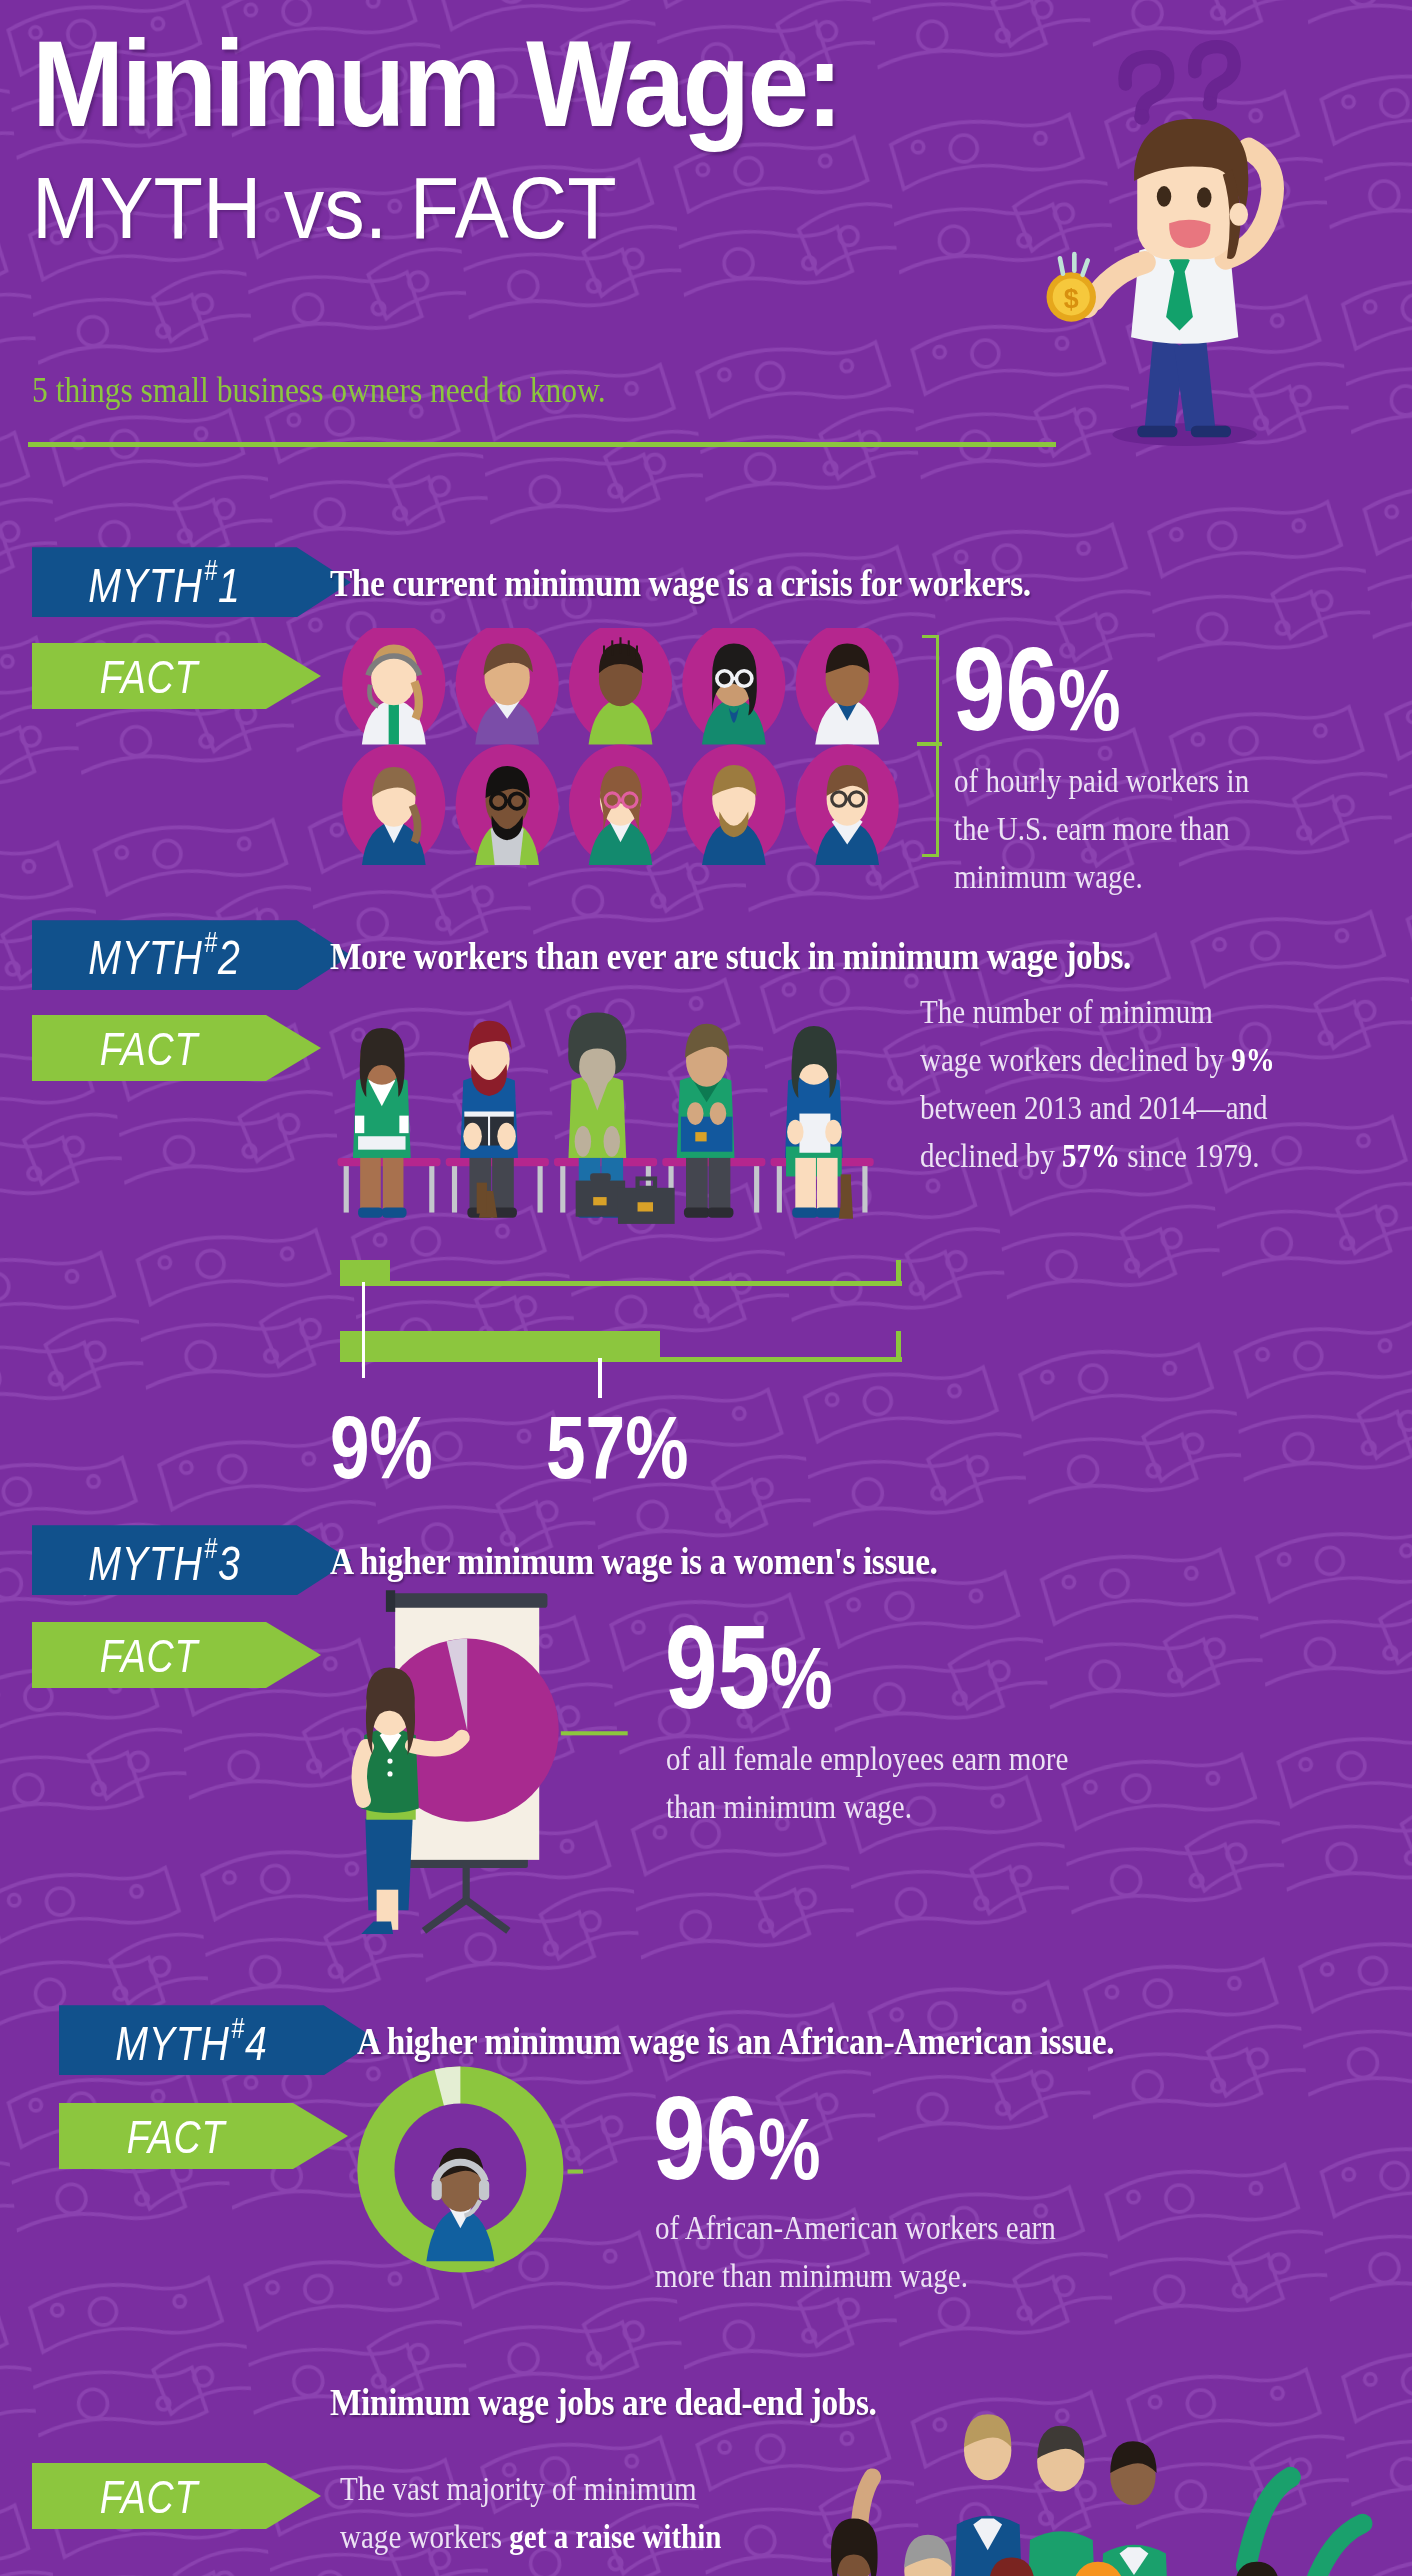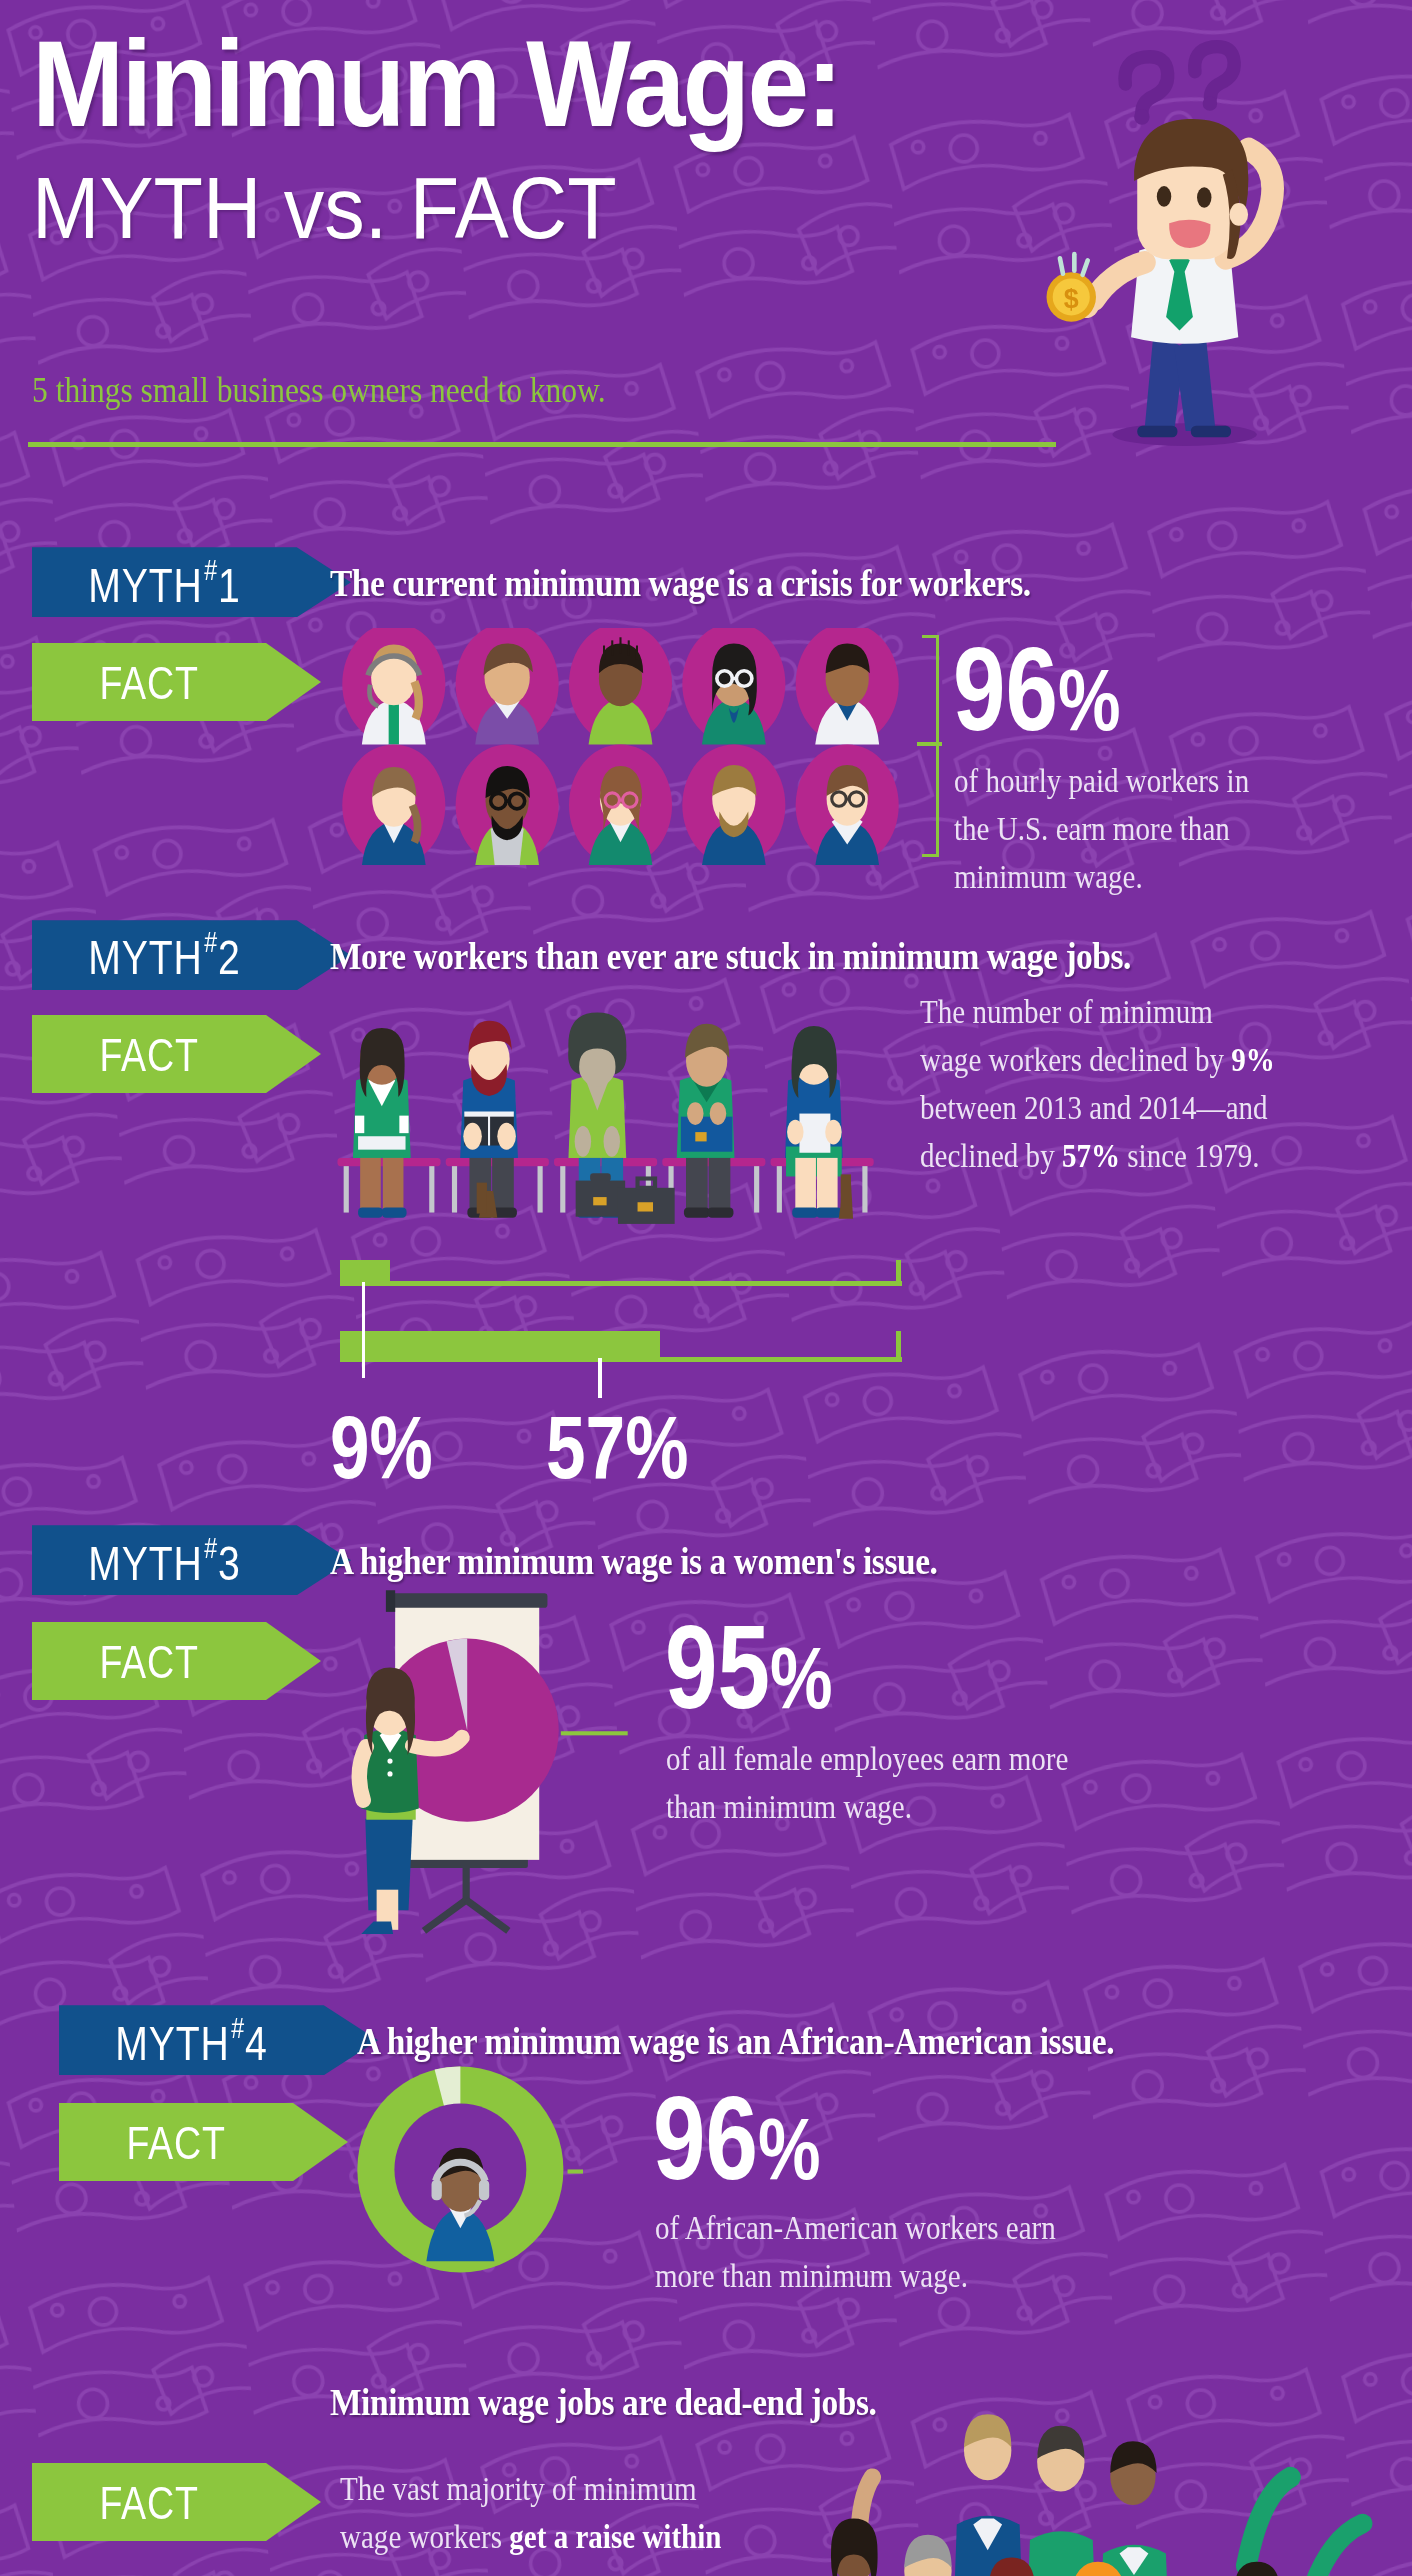--- a/index.html
+++ b/index.html
@@ -10,28 +10,28 @@
     background-color:#7a2ea0;
   }
 
   
   #bg-pattern { position:absolute; inset:0; z-index:0; opacity:1; }
 
   
   .sec { position:absolute; left:0; width:1413px; }
   .badge-myth, .badge-fact {
     position:relative; display:flex; align-items:center;
-    color:#ffffff; font-family:"Liberation Sans", sans-serif;
+    color:#ffffff; font-family:"Liberation Sans", sans-serif;font-style:italic;
   }
   .badge-myth {
     background:#11518c; width:319px; height:70px;
     clip-path: polygon(0 0, 83% 0, 100% 50%, 83% 100%, 0 100%);
   }
   .badge-fact {
-    background:#8cc63e; width:289px; height:78px;
+    background:#8cc63e; width:289px; height:66px;
     clip-path: polygon(0 0, 81% 0, 100% 50%, 81% 100%, 0 100%);
   }
   .badge-txt {
     width:83%; text-align:center; font-size:49px; font-weight:400;
     letter-spacing:1px; transform:scaleX(.80); line-height:1;
   }
   .badge-fact .badge-txt { width:81%; font-size:47px; }
   .badge-txt sup { font-size:29px; vertical-align:21.6px; margin-left:2.1px; }
 
   .myth-title {

